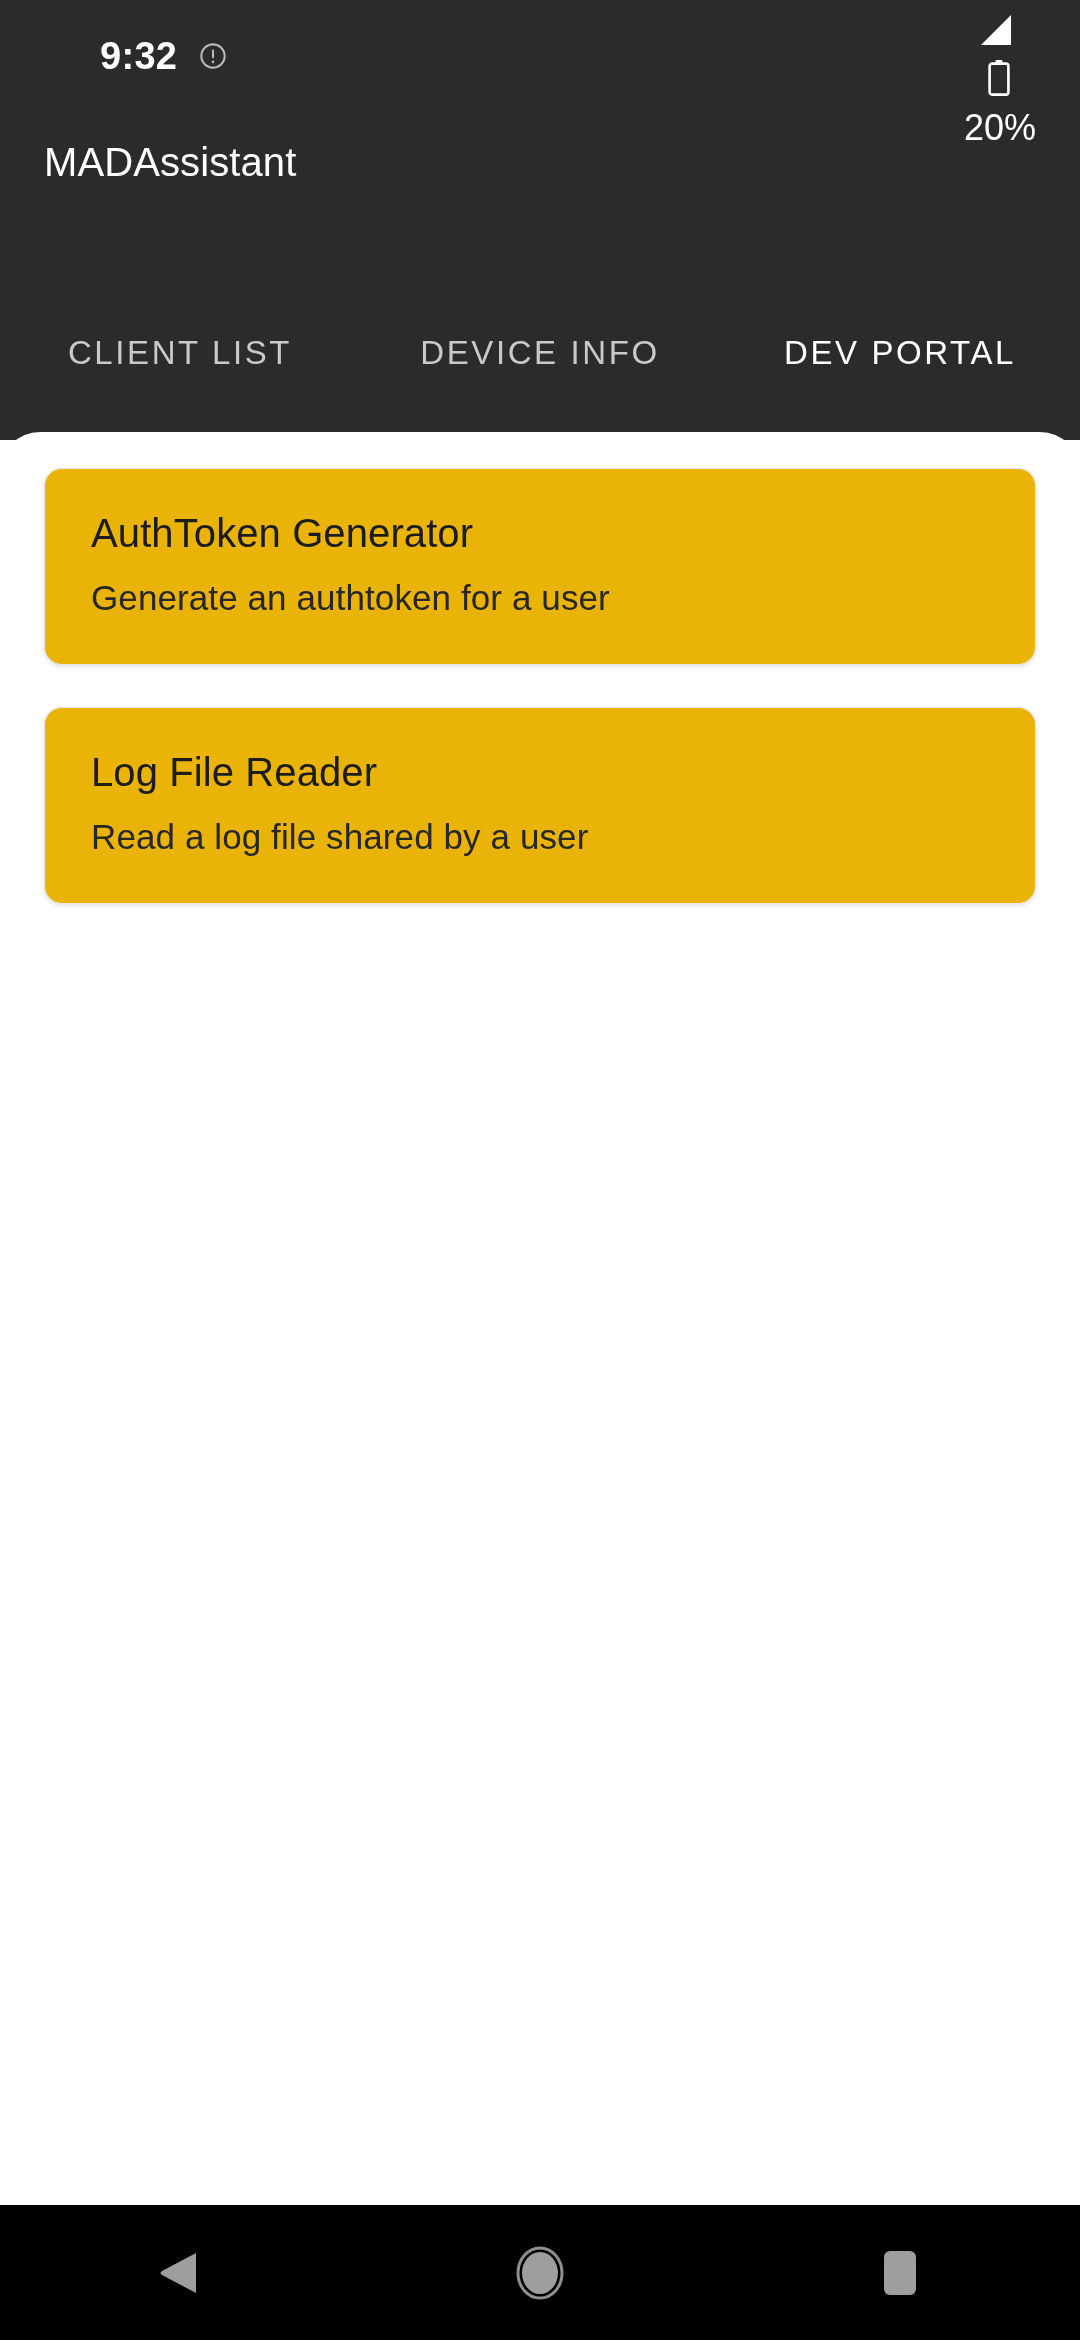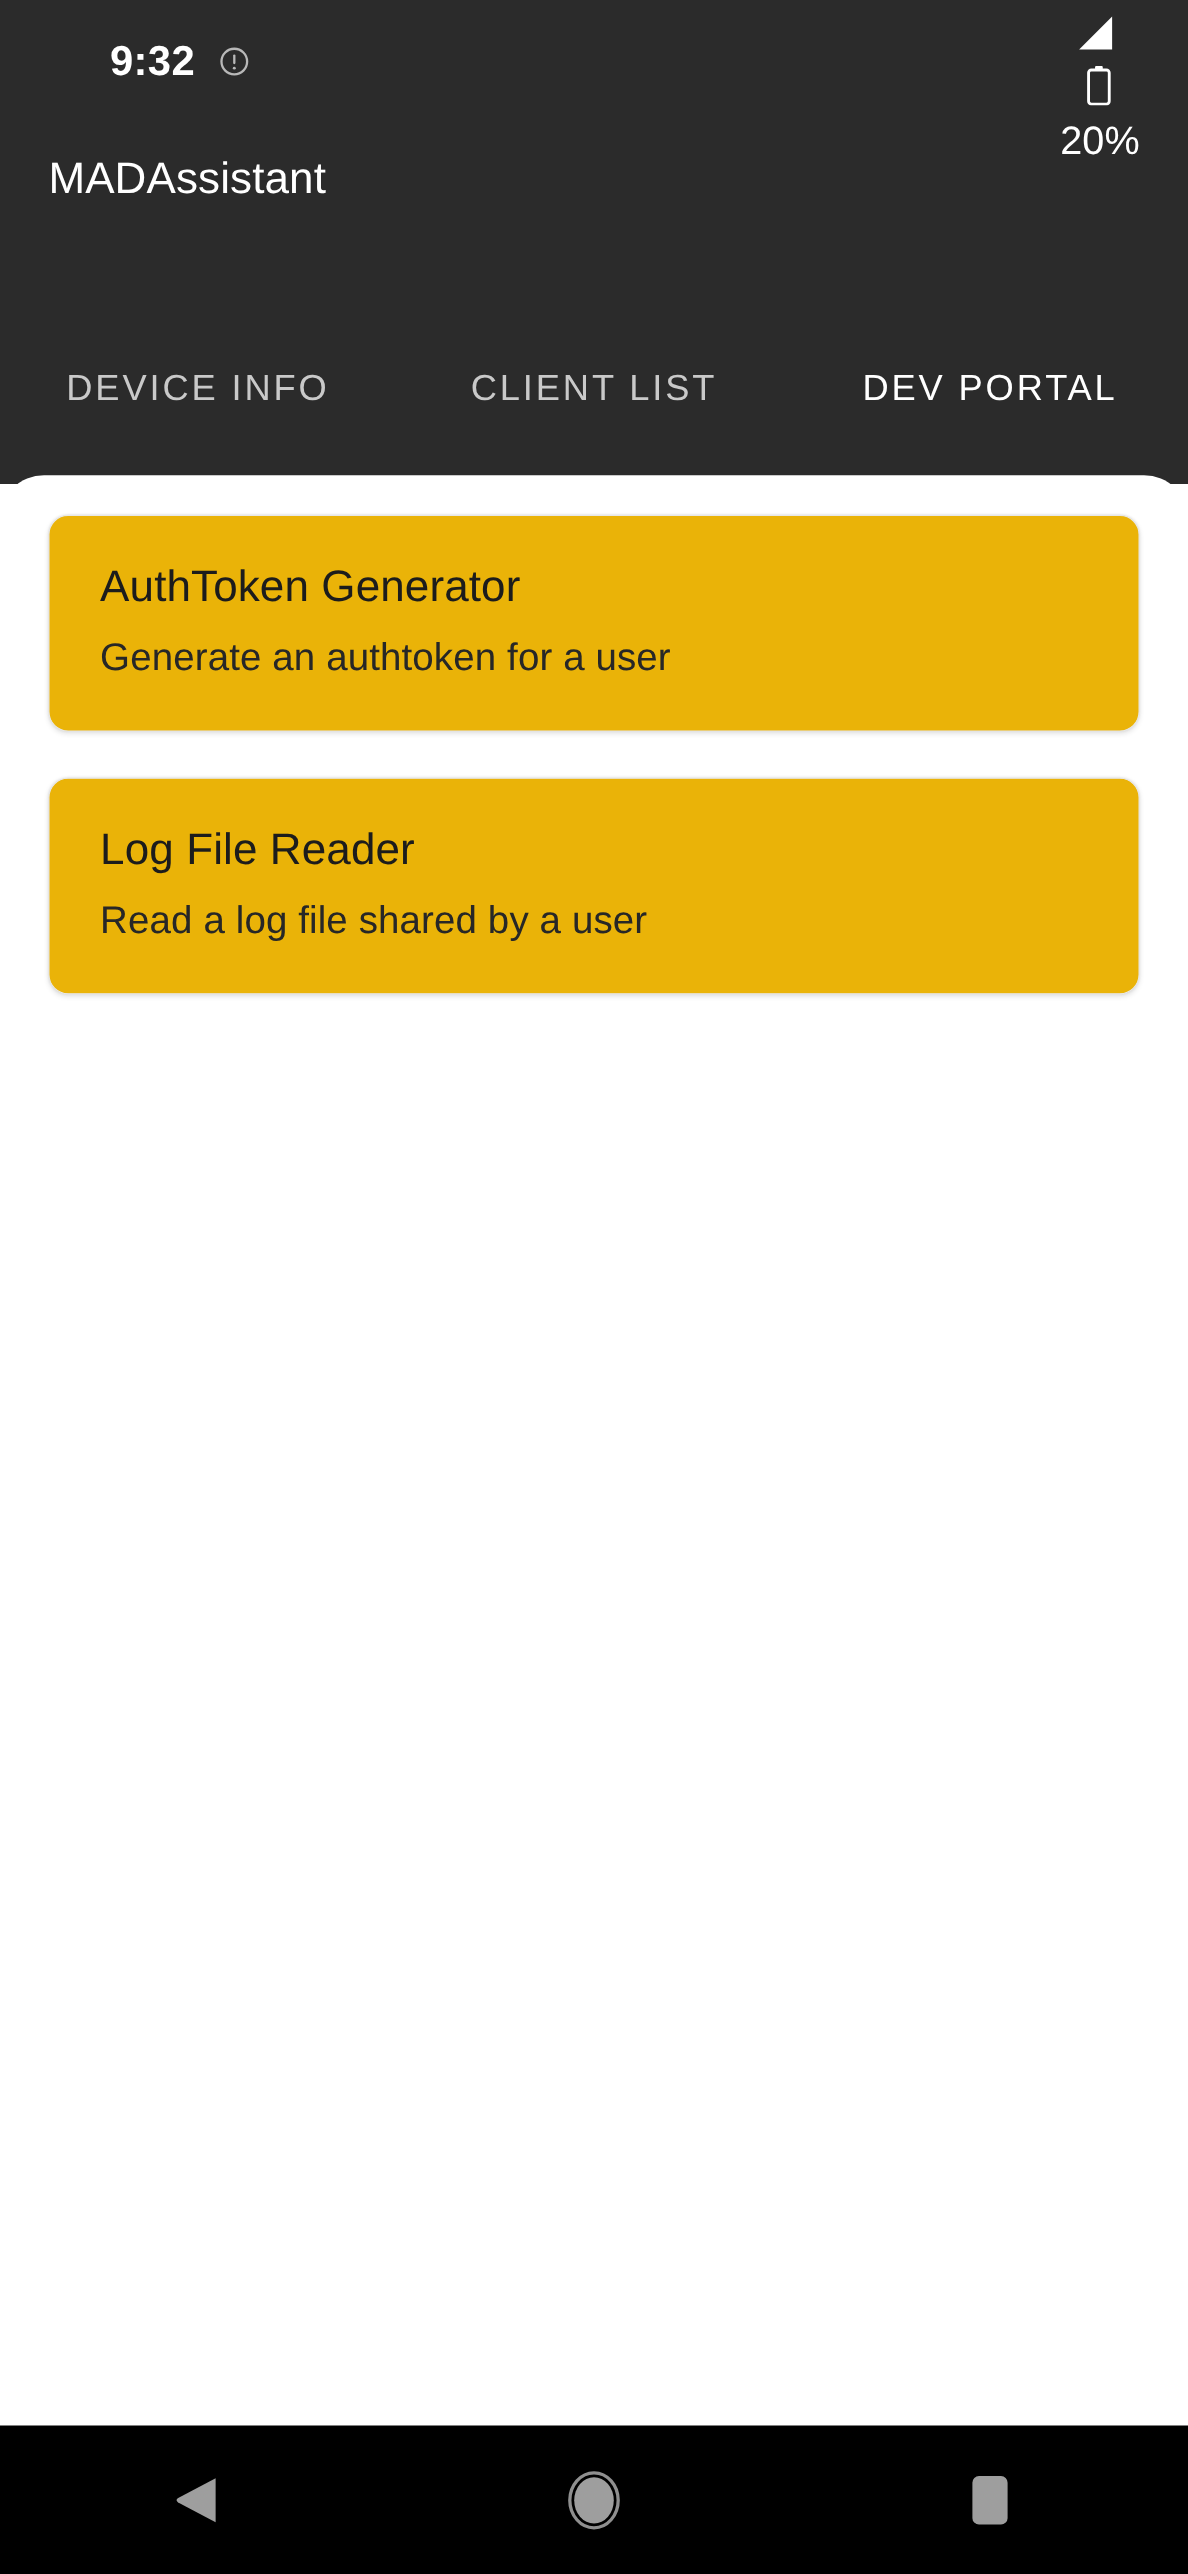--- a/index.html
+++ b/index.html
@@ -243,22 +243,22 @@
         </span>
         <span id="battery-label">20%</span>
       </div>
     </div>
 
     <div id="app-bar">
       <span id="app-title">MADAssistant</span>
     </div>
 
     <div id="tab-bar">
+      <div class="tab">CLIENT LIST</div>
       <div class="tab">DEVICE INFO</div>
-      <div class="tab">CLIENT LIST</div>
       <div class="tab active">DEV PORTAL</div>
     </div>
 
   </div>
 
   <div id="content-sheet">
 
     <div class="card">
       <div class="card-title">AuthToken Generator</div>
       <div class="card-subtitle">Generate an authtoken for a user</div>

